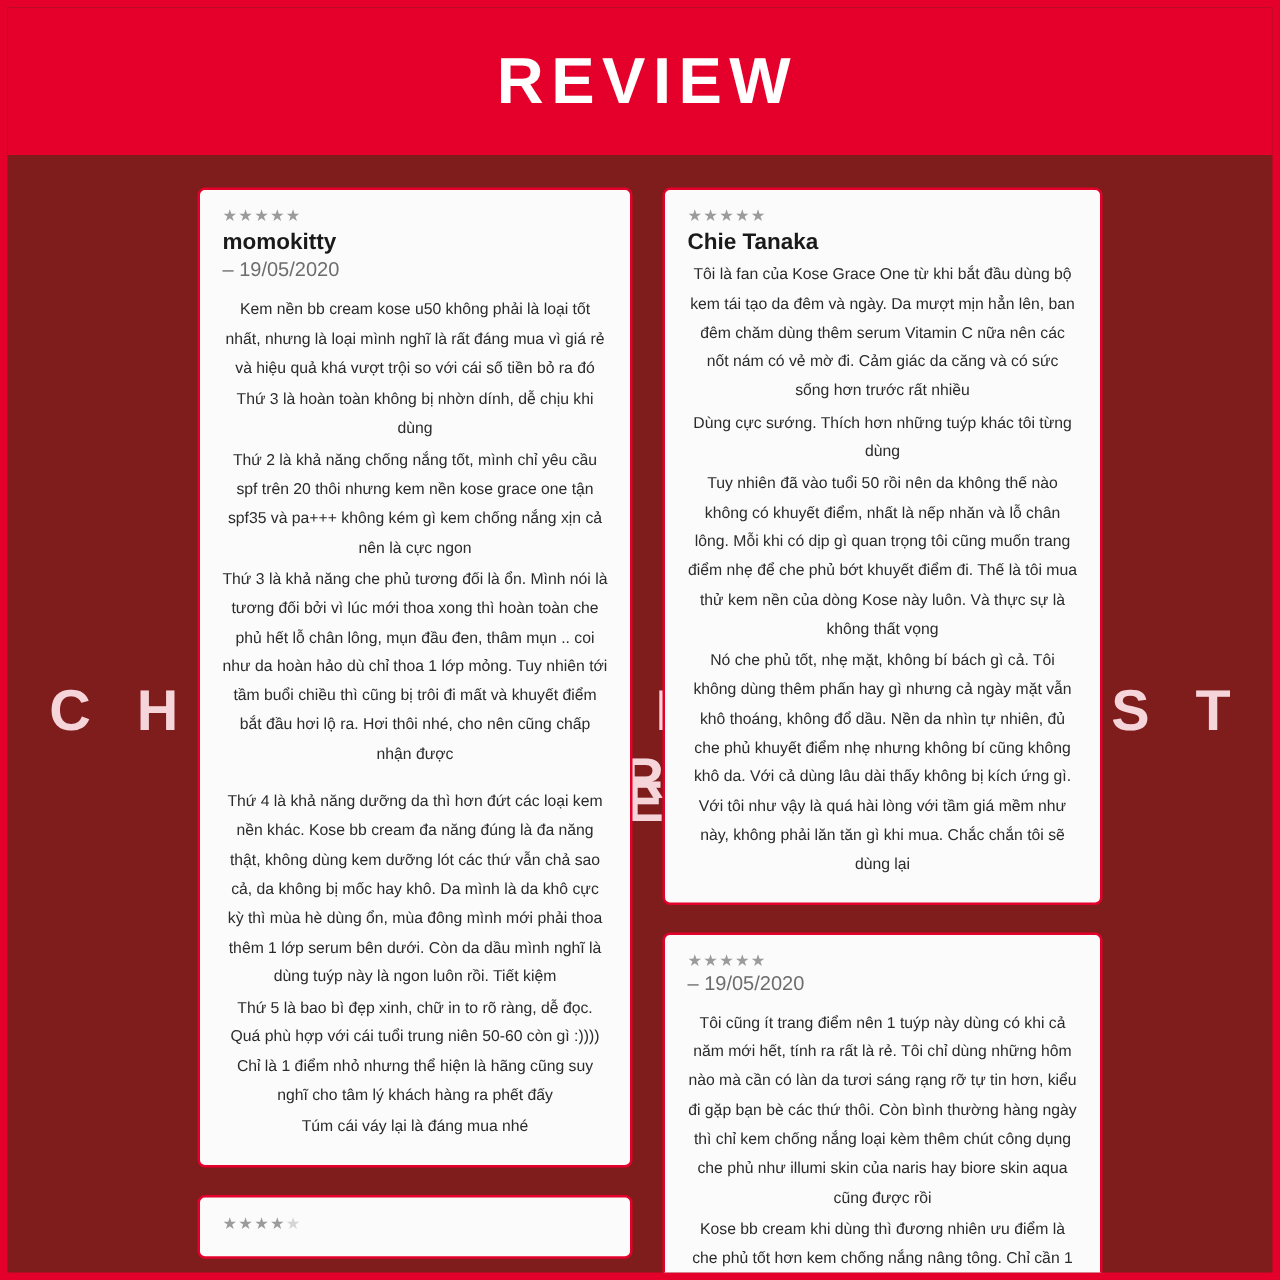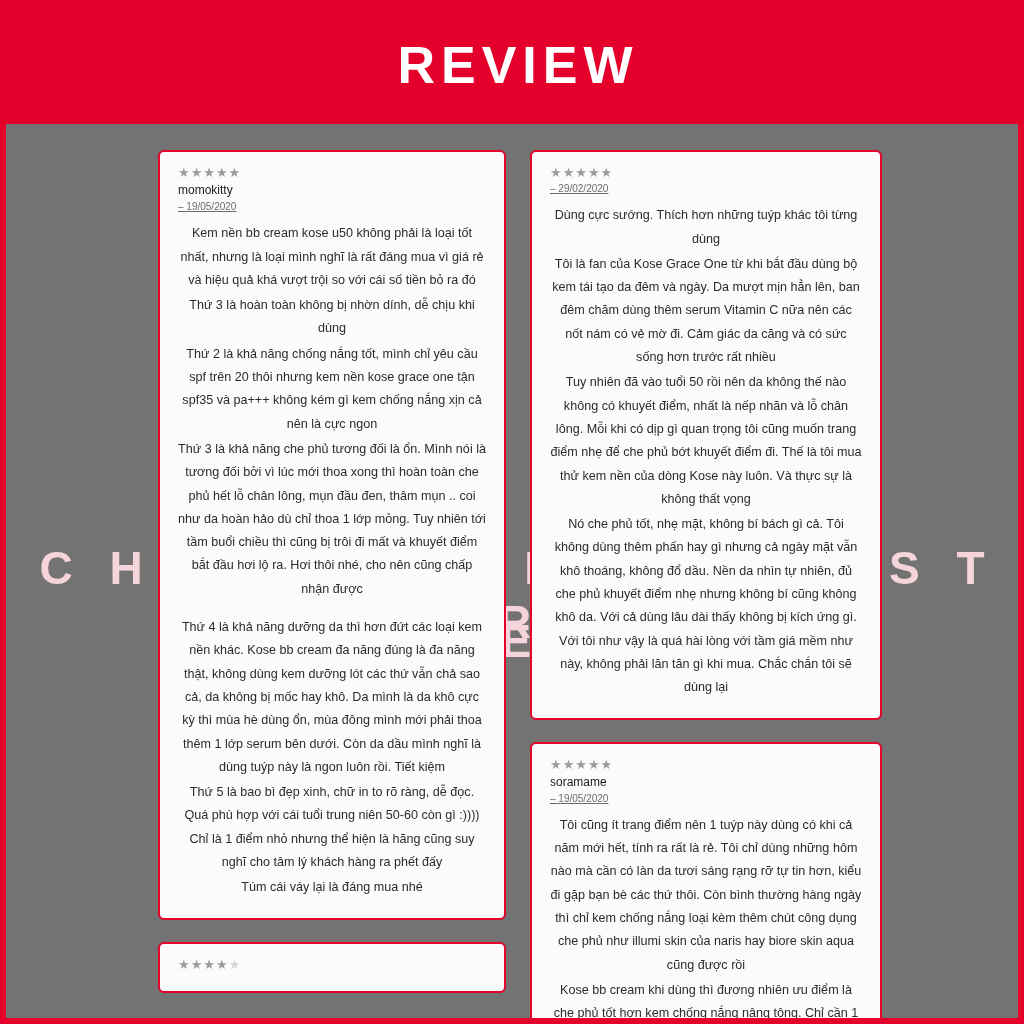--- a/index.html
+++ b/index.html
@@ -13,21 +13,21 @@
     font-family: "Liberation Sans", sans-serif;
     overflow: hidden;
     position: relative;
   }
   .page {
     position: relative;
     width: 1024px;
     height: 1024px;
     box-sizing: border-box;
     border: 6px solid #e4002b;
-    background: #737373;
+    background: #7f1d1d;
     overflow: hidden;
   }
   .header-band {
     position: absolute;
     left: 0;
     top: 0;
     width: 1024px;
     height: 118px;
     background: #e4002b;
     display: flex;
@@ -85,30 +85,29 @@
   }
   .stars {
     font-size: 13px;
     letter-spacing: 1px;
     color: #9b9b9b;
     line-height: 1.1;
     margin-bottom: 3px;
   }
   .star-off { color: #d5d5d5; }
   .username {
-    font-size: 12px;
-    font-weight: normal;
+    font-size: 18px;
+    font-weight: bold;
     color: #1a1a1a;
     margin-bottom: 4px;
   }
   .date {
-    font-size: 10px;
+    font-size: 16px;
     color: #6d6d6d;
     margin-bottom: 10px;
-    text-decoration: underline;
   }
   .para {
     font-size: 12.6px;
     line-height: 1.85;
     color: #2b2b2b;
     margin: 0 0 2px 0;
     text-align: center;
   }
   .para + .para { margin-top: 0; }
   .gap { height: 13px; }
@@ -147,30 +146,29 @@
         <div class="stars"><span>★★★★</span><span class="star-off">★</span></div>
 
       </div>
 
     </div>
 
     <div class="col right">
 
       <div class="card">
         <div class="stars">★★★★★</div>
-        <div class="date">– 29/02/2020</div>
+        <div class="username">Chie Tanaka</div>
+        <p class="para">Tôi là fan của Kose Grace One từ khi bắt đầu dùng bộ kem tái tạo da đêm và ngày. Da mượt mịn hẳn lên, ban đêm chăm dùng thêm serum Vitamin C nữa nên các nốt nám có vẻ mờ đi. Cảm giác da căng và có sức sống hơn trước rất nhiều</p>
         <p class="para">Dùng cực sướng. Thích hơn những tuýp khác tôi từng dùng</p>
-        <p class="para">Tôi là fan của Kose Grace One từ khi bắt đầu dùng bộ kem tái tạo da đêm và ngày. Da mượt mịn hẳn lên, ban đêm chăm dùng thêm serum Vitamin C nữa nên các nốt nám có vẻ mờ đi. Cảm giác da căng và có sức sống hơn trước rất nhiều</p>
         <p class="para">Tuy nhiên đã vào tuổi 50 rồi nên da không thế nào không có khuyết điểm, nhất là nếp nhăn và lỗ chân lông. Mỗi khi có dịp gì quan trọng tôi cũng muốn trang điểm nhẹ để che phủ bớt khuyết điểm đi. Thế là tôi mua thử kem nền của dòng Kose này luôn. Và thực sự là không thất vọng</p>
         <p class="para">Nó che phủ tốt, nhẹ mặt, không bí bách gì cả. Tôi không dùng thêm phấn hay gì nhưng cả ngày mặt vẫn khô thoáng, không đổ dầu. Nền da nhìn tự nhiên, đủ che phủ khuyết điểm nhẹ nhưng không bí cũng không khô da. Với cả dùng lâu dài thấy không bị kích ứng gì. Với tôi như vậy là quá hài lòng với tầm giá mềm như này, không phải lăn tăn gì khi mua. Chắc chắn tôi sẽ dùng lại</p>
       </div>
 
       <div class="card">
         <div class="stars">★★★★★</div>
-        <div class="username">soramame</div>
         <div class="date">– 19/05/2020</div>
         <p class="para">Tôi cũng ít trang điểm nên 1 tuýp này dùng có khi cả năm mới hết, tính ra rất là rẻ. Tôi chỉ dùng những hôm nào mà cần có làn da tươi sáng rạng rỡ tự tin hơn, kiểu đi gặp bạn bè các thứ thôi. Còn bình thường hàng ngày thì chỉ kem chống nắng loại kèm thêm chút công dụng che phủ như illumi skin của naris hay biore skin aqua cũng được rồi</p>
         <p class="para">Kose bb cream khi dùng thì đương nhiên ưu điểm là che phủ tốt hơn kem chống nắng nâng tông. Chỉ cần 1 lớp mỏng là lỗ chân lông, thâm mụn, nám coi như biến mất hết, tự tin gấp mấy chục lần :)))</p>
 
       </div>
 
     </div>
 
   </div>
 </div>

